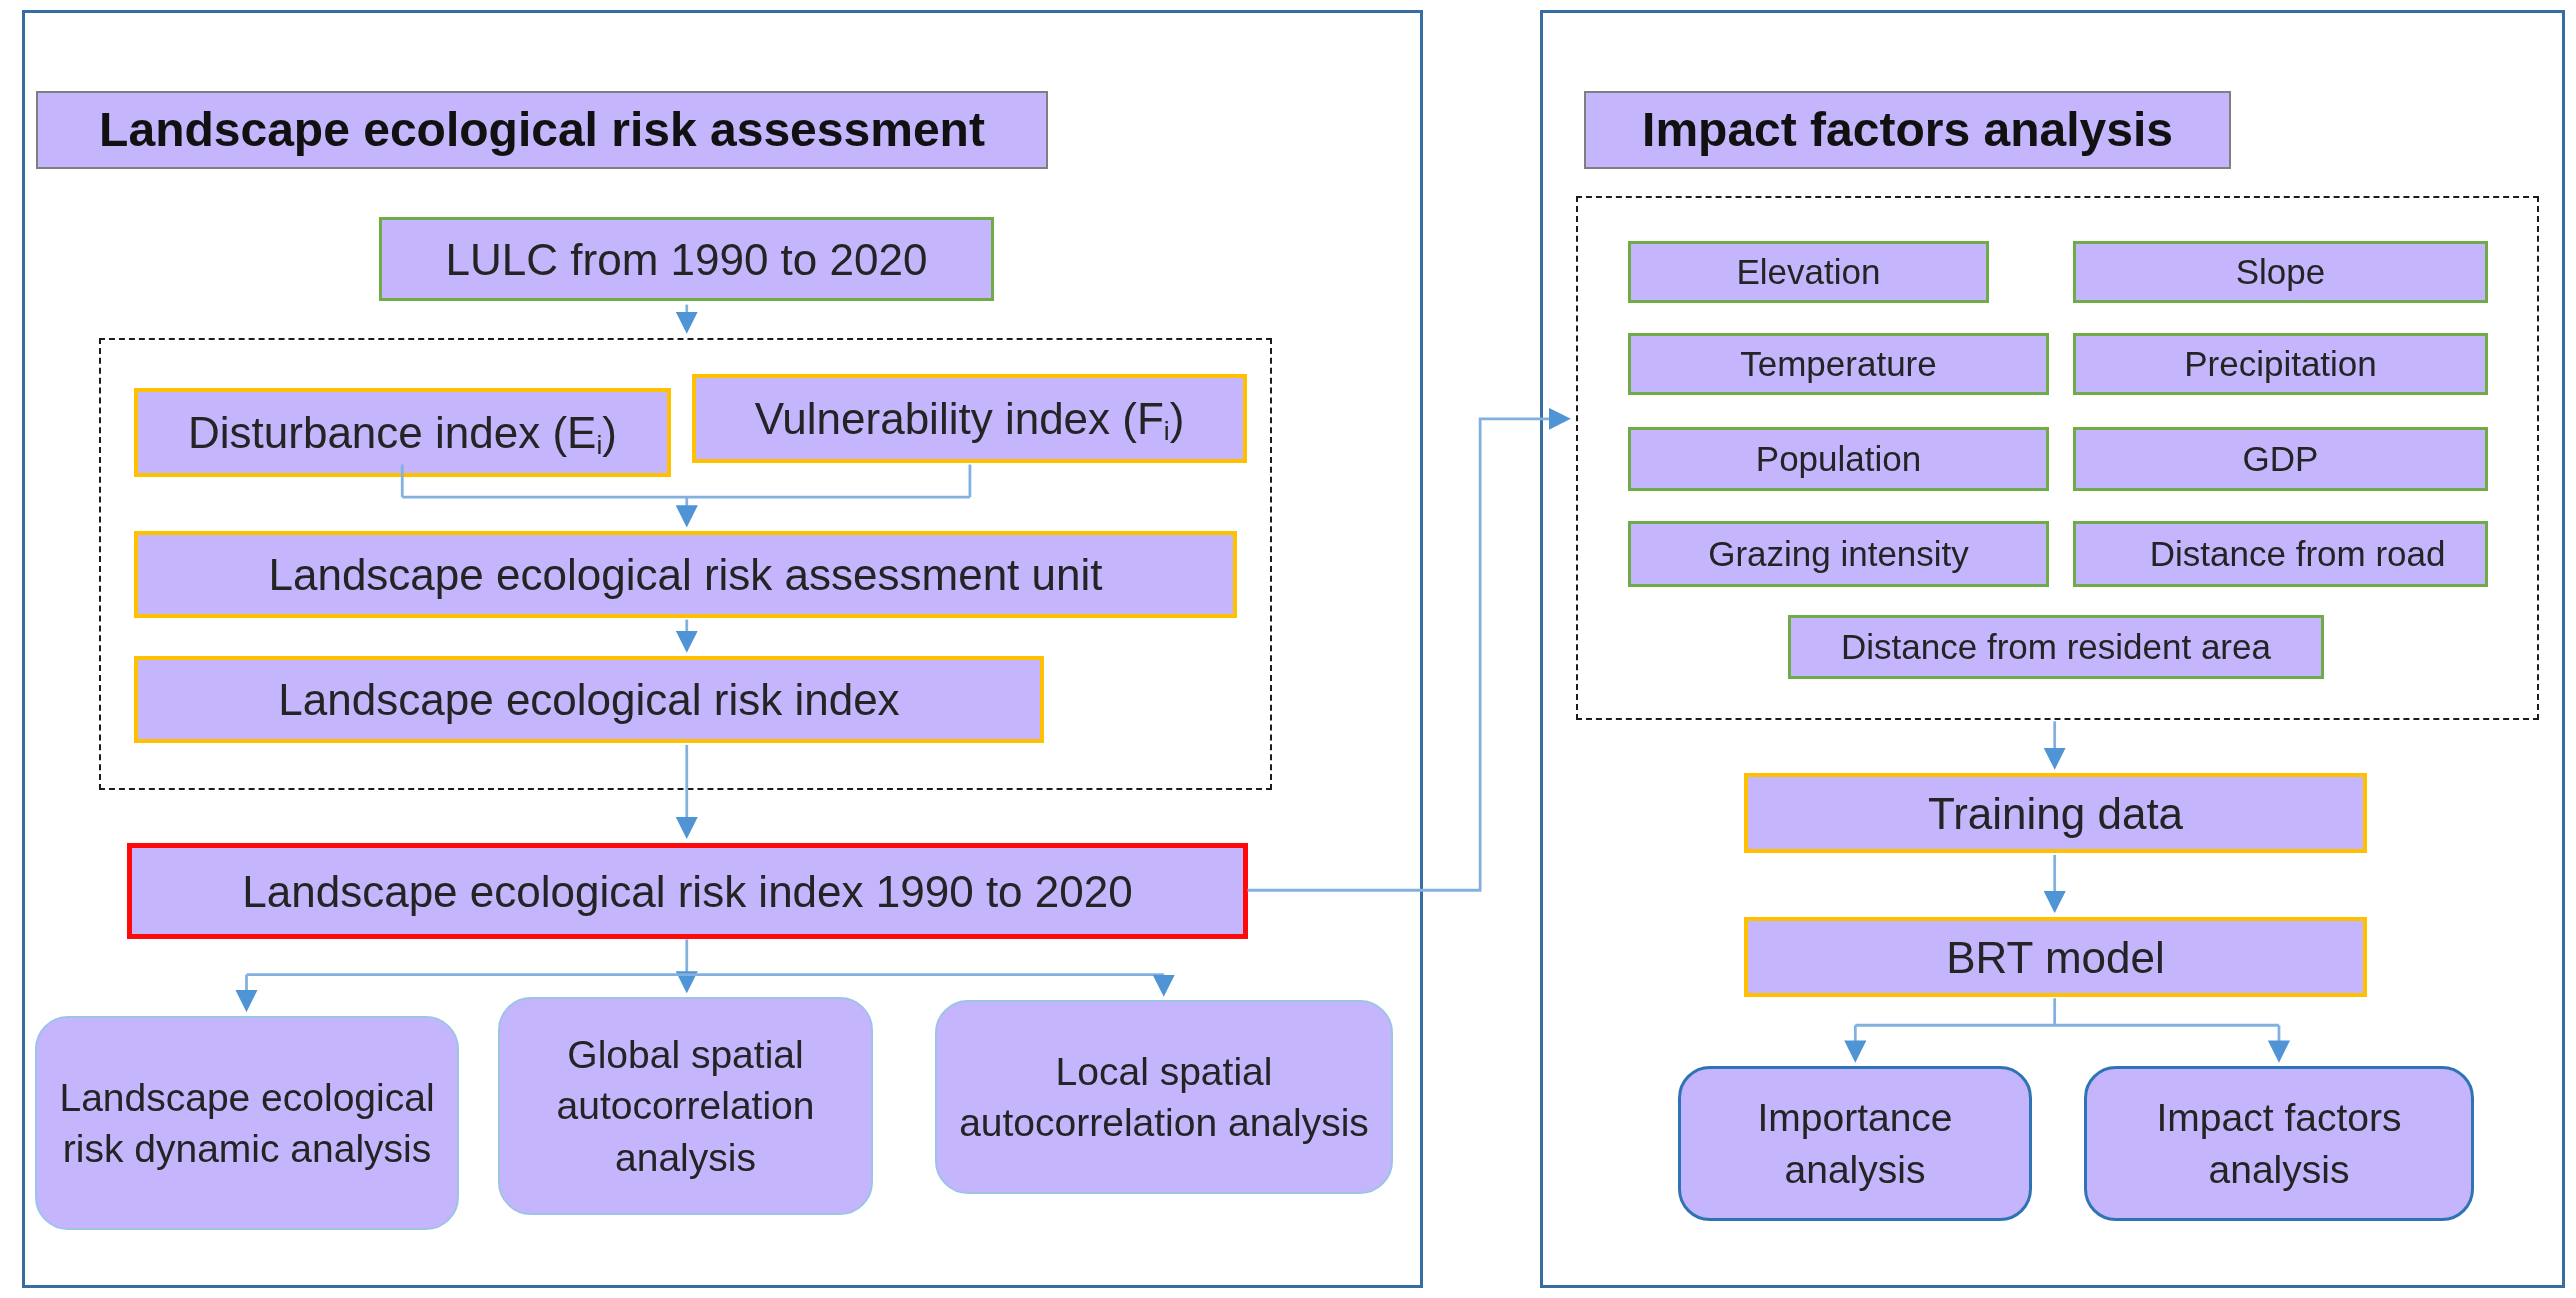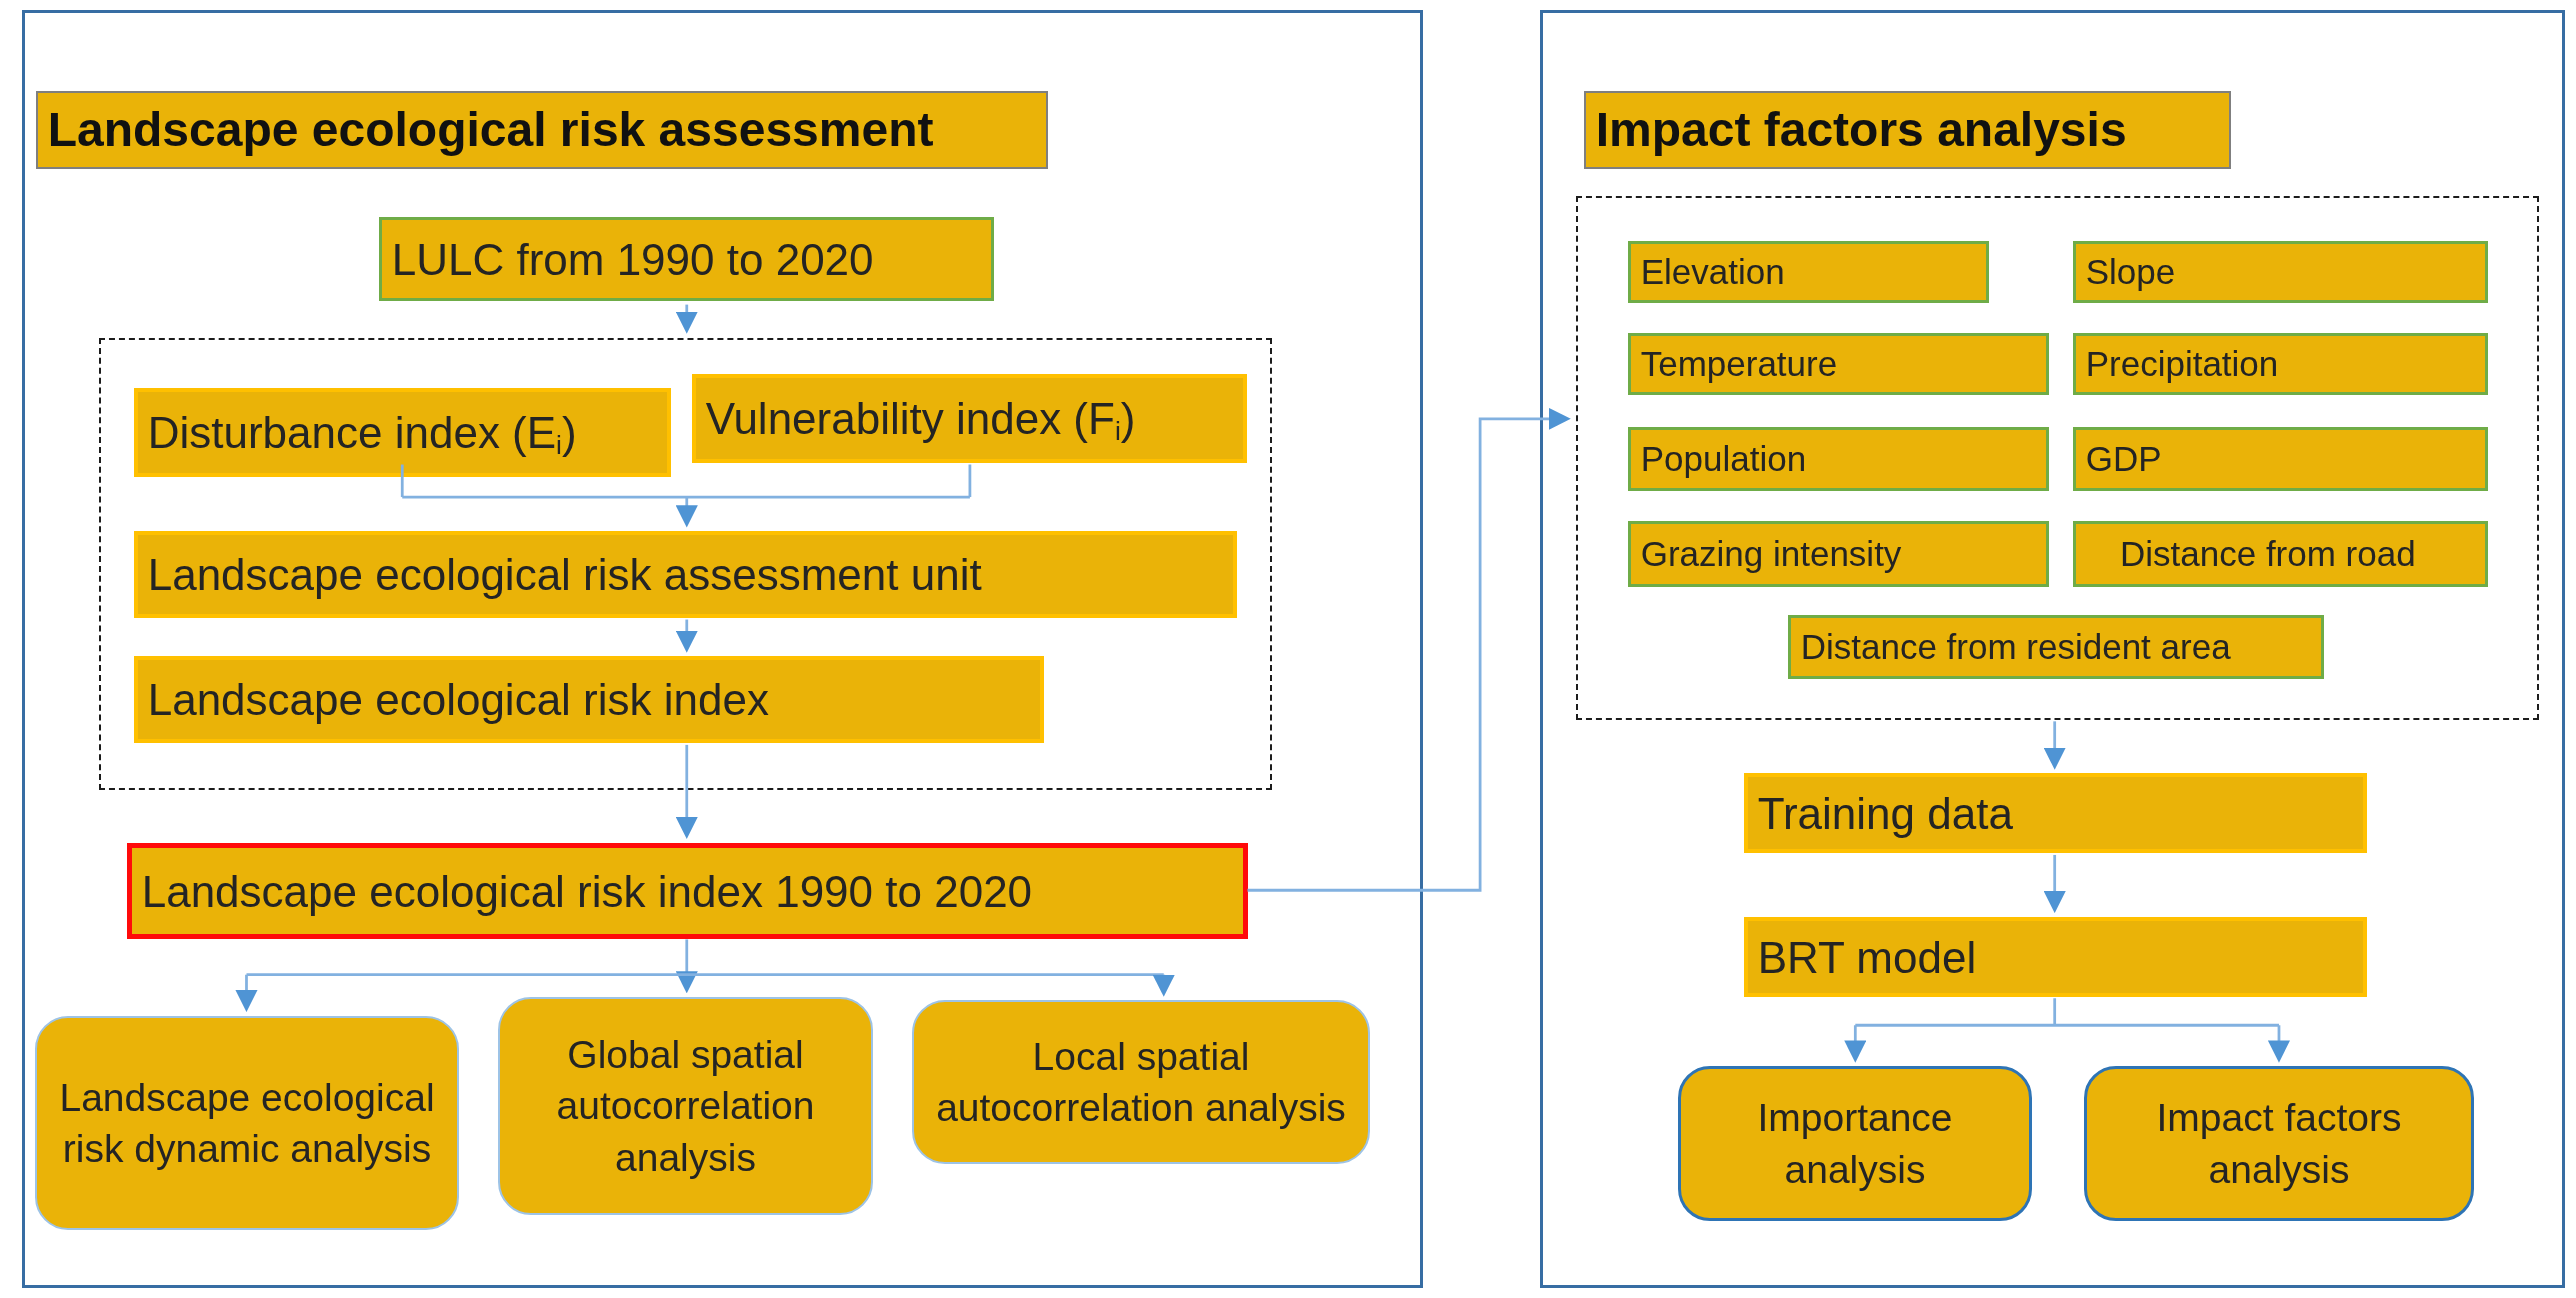--- a/index.html
+++ b/index.html
@@ -1,19 +1,19 @@
 <!DOCTYPE html>
 <html style="font-size:11px"><head>
 <meta charset="utf-8">
 <style>
   html,body{margin:0;padding:0;background:#fff;}
   #canvas{position:relative;width:2576px;height:1298px;background:#ffffff;overflow:hidden;
           font-family:"Liberation Sans","DejaVu Sans",sans-serif;color:#242424;}
-  .box{position:absolute;box-sizing:border-box;background:#eab308;display:flex;
-       align-items:center;justify-content:flex-start;text-align:center;padding:0 9.7px;
+  .box{position:absolute;box-sizing:border-box;background:#c4b5fd;display:flex;
+       align-items:center;justify-content:center;text-align:center;padding:0 9.7px;
        line-height:1.25;}
   .panel{position:absolute;box-sizing:border-box;border:3.5px solid #376DA3;background:#fff;}
   .titlebox{border:2.8px solid #7F7F7F;font-weight:bold;font-size:48px;color:#111;}
   .green{border:3.5px solid #6FAC47;}
   .yellow{border:4.2px solid #FFC000;}
   .red{border:5.5px solid #FF0A0A;}
   .dashedgrp{position:absolute;box-sizing:border-box;border:2.8px dashed #1C1C1C;background:transparent;}
   .round-light{border:2.8px solid #9DC3E6;border-radius:33px;}
   .round-dark{border:3.5px solid #2E74B5;border-radius:32px;}
   .node{font-size:44px;}
@@ -60,21 +60,21 @@
   </div>
 
   <div class="box round-light round-txt" style="left:35px;top:1016px;width:424px;height:214px;">
     <span>Landscape ecological risk dynamic analysis</span>
   </div>
 
   <div class="box round-light round-txt" style="left:498px;top:997px;width:375px;height:218px;">
     <span>Global spatial autocorrelation analysis</span>
   </div>
 
-  <div class="box round-light round-txt" style="left:912px;top:1000px;width:458px;height:164px;">
+  <div class="box round-light round-txt" style="left:935px;top:1000px;width:458px;height:194px;">
     <span>Local spatial autocorrelation analysis</span>
   </div>
 
   <div class="panel" style="left:1540px;top:9.7px;width:1025px;height:1278px;"></div>
 
   <div class="box titlebox" style="left:1584px;top:91px;width:647px;height:78px;">
     <span>Impact factors analysis</span>
   </div>
 
   <div class="dashedgrp" style="left:1576px;top:196px;width:963px;height:524px;"></div>

